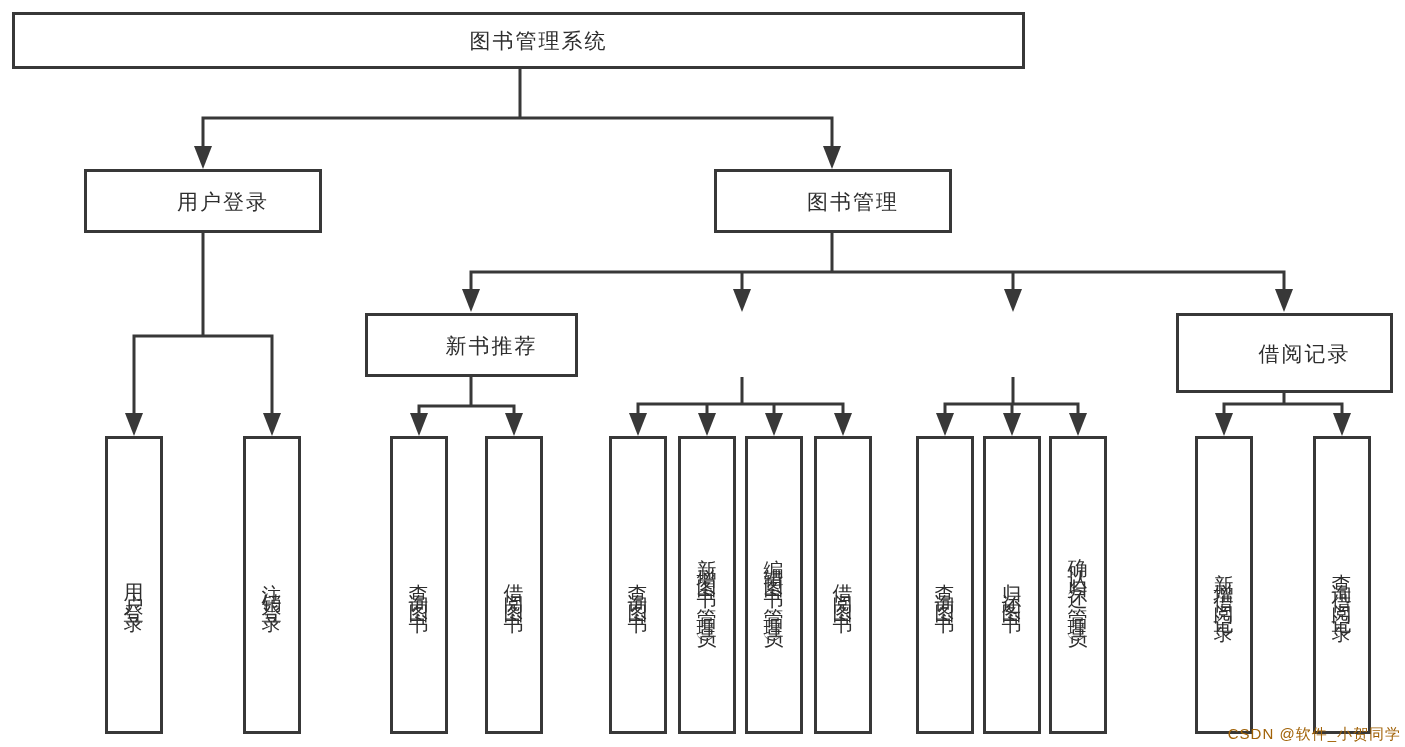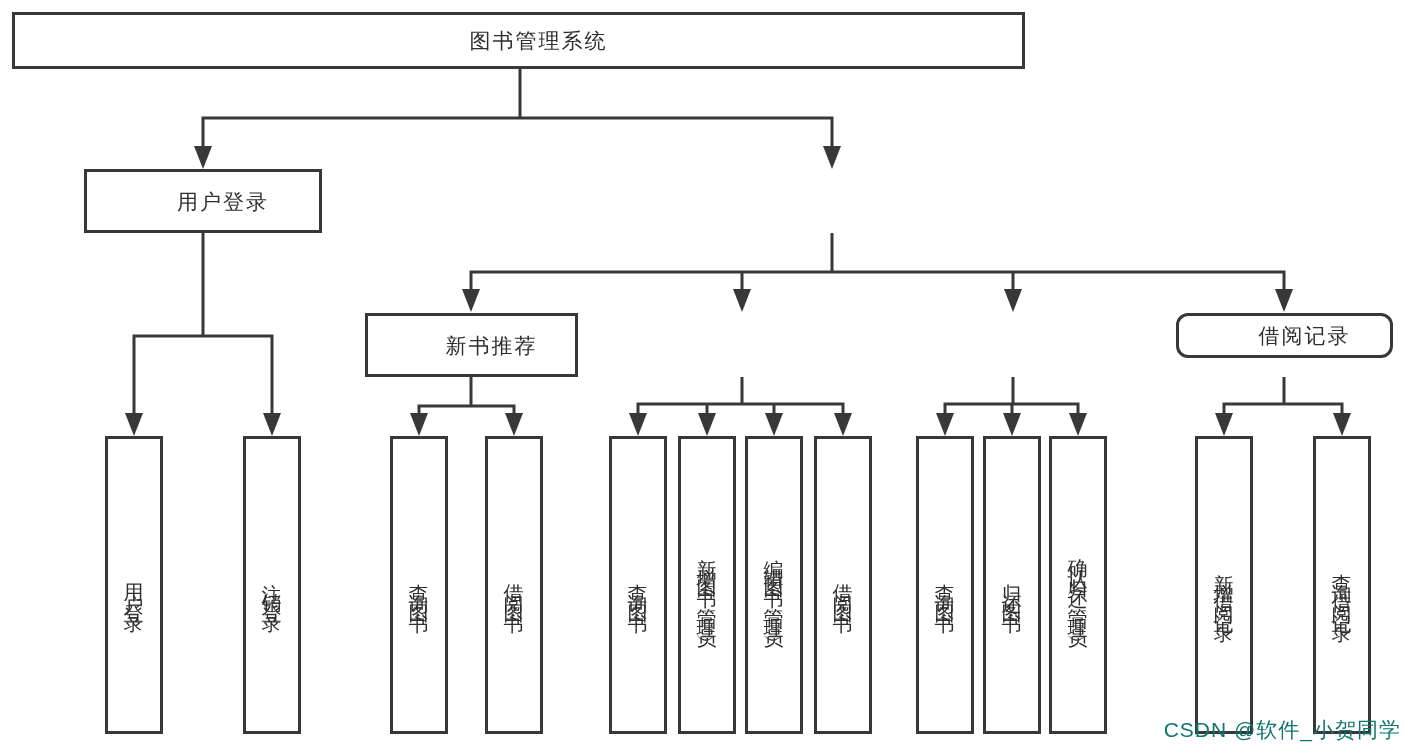--- a/index.html
+++ b/index.html
@@ -38,22 +38,22 @@
     text-orientation:mixed;
     font-size:20px;
     letter-spacing:10px;
     line-height:1;
     padding-top:6px;
   }
   .watermark{
     position:absolute;
     right:4px;
     bottom:3px;
-    font-size:21px;
-    color:#0f766e;
+    font-size:15px;
+    color:#a16207;
     letter-spacing:1px;
     z-index:3;
   }
 </style>
 </head>
 <body>
 
 <div class="canvas">
 
   <svg class="connectors" viewBox="0 0 1405 747" xmlns="http://www.w3.org/2000/svg">
@@ -116,23 +116,24 @@
     </g>
     <g fill="#383838" stroke="none">
       <polygon points="1224,436 1215,413 1233,413"></polygon>
       <polygon points="1342,436 1333,413 1351,413"></polygon>
     </g>
   </svg>
 
   <div class="node hbox" style="left:12px; top:12px; width:1013px; height:57px;">图书管理系统</div>
 
   <div class="node hbox" style="left:84px; top:169px; width:238px; height:64px;">用户登录</div>
+  <div class="node hbox" style="left:714px; top:169px; width:238px; height:64px;">图书管理</div>
 
   <div class="node hbox" style="left:365px; top:313px; width:213px; height:64px;text-align:right;">新书推荐</div>
-  <div class="node hbox" style="left:1176px; top:313px; width:217px; height:45px;border-radius:12px;">借阅记录</div>
+  <div class="node hbox" style="left:1176px; top:313px; width:217px; height:80px;">借阅记录</div>
 
   <div class="node vbox" style="left:105px; top:436px; width:58px; height:298px;">用户登录</div>
   <div class="node vbox" style="left:243px; top:436px; width:58px; height:298px;">注销登录</div>
 
   <div class="node vbox" style="left:390px; top:436px; width:58px; height:298px;">查询图书</div>
   <div class="node vbox" style="left:485px; top:436px; width:58px; height:298px;">借阅图书</div>
 
   <div class="node vbox" style="left:609px; top:436px; width:58px; height:298px;">查询图书</div>
   <div class="node vbox" style="left:678px; top:436px; width:58px; height:298px;">新增图书（管理员）</div>
   <div class="node vbox" style="left:745px; top:436px; width:58px; height:298px;">编辑图书（管理员）</div>

